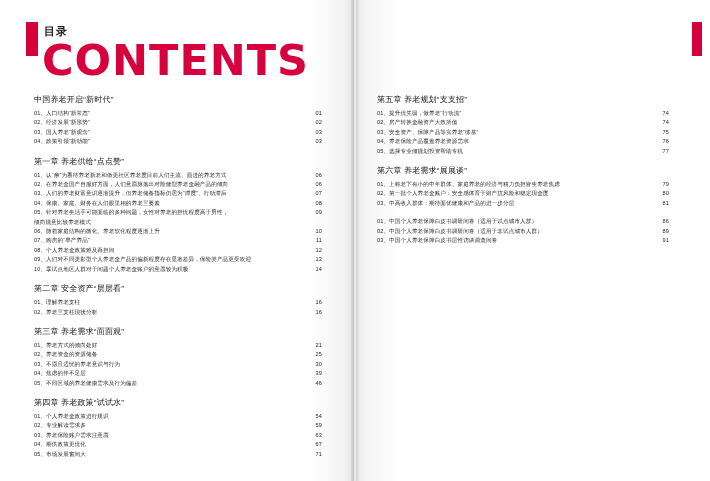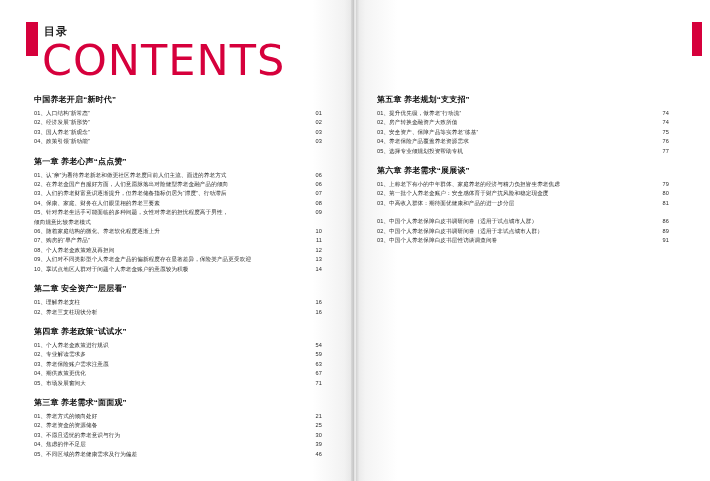--- a/index.html
+++ b/index.html
@@ -39,32 +39,32 @@
     position:absolute;right:8px;top:22px;width:10px;height:34px;background:#d6003c;
   }
   .cn-title{
     position:absolute;left:44px;top:24px;
     font-size:11px;color:#1a1a1a;font-weight:bold;letter-spacing:1px;
   }
   .contents-title{
     position:absolute;left:42px;top:38px;
     font-size:43px;line-height:44px;color:#d6003c;
     font-family:"DejaVu Sans",sans-serif;
-    font-weight:400;letter-spacing:1px;
+    font-weight:700;letter-spacing:1px;
   }
 
   .toc{
     position:absolute;left:34px;top:94px;width:288px;
   }
   .toc-right{
     position:absolute;left:22px;top:94px;width:292px;
   }
   .chapter{margin-bottom:9px;}
   .chapter-head{
-    font-size:8px;font-weight:bold;color:#111;
+    font-size:8px;font-weight:normal;color:#111;
     margin-bottom:4px;letter-spacing:.2px;
   }
   .entry{
     display:flex;align-items:baseline;
     font-size:5.6px;color:#2b2b2b;
     line-height:9.4px;
     letter-spacing:.1px;
   }
   .entry .txt{flex:0 1 auto;white-space:nowrap;overflow:hidden;}
   .entry .fill{flex:1 1 auto;}
@@ -97,21 +97,21 @@
             <span class="fill"></span>
             <span class="pg">03</span>
           </div>
           <div class="entry">
             <span class="txt">04、政策引领“新动能”</span>
             <span class="fill"></span>
             <span class="pg">03</span>
           </div>
         </div>
         <div class="chapter">
-          <div class="chapter-head">第一章 养老心声“点点赞”</div>
+          <div class="chapter-head">第一章 养老供给“点点赞”</div>
           <div class="entry">
             <span class="txt">01、认“亲”为看待养老新老和做更社区养老度目前人们主流、面进的养老方式</span>
             <span class="fill"></span>
             <span class="pg">06</span>
           </div>
           <div class="entry">
             <span class="txt">02、在养老金国产自服好方面，人们意愿脉落出对险健型养老金融产品的倾向</span>
             <span class="fill"></span>
             <span class="pg">06</span>
           </div>
@@ -168,20 +168,48 @@
             <span class="fill"></span>
             <span class="pg">16</span>
           </div>
           <div class="entry">
             <span class="txt">02、养老三支柱现状分析</span>
             <span class="fill"></span>
             <span class="pg">16</span>
           </div>
         </div>
         <div class="chapter">
+          <div class="chapter-head">第三章 养老需求“面面观”</div>
+          <div class="entry">
+            <span class="txt">01、养老方式的倾向处好</span>
+            <span class="fill"></span>
+            <span class="pg">21</span>
+          </div>
+          <div class="entry">
+            <span class="txt">02、养老资金的资源储备</span>
+            <span class="fill"></span>
+            <span class="pg">25</span>
+          </div>
+          <div class="entry">
+            <span class="txt">03、不愿且适忧的养老意识与行为</span>
+            <span class="fill"></span>
+            <span class="pg">30</span>
+          </div>
+          <div class="entry">
+            <span class="txt">04、焦虑的伴不足层</span>
+            <span class="fill"></span>
+            <span class="pg">39</span>
+          </div>
+          <div class="entry">
+            <span class="txt">05、不同区域的养老健康需求及行为偏差</span>
+            <span class="fill"></span>
+            <span class="pg">46</span>
+          </div>
+        </div>
+        <div class="chapter">
           <div class="chapter-head">第四章 养老政策“试试水”</div>
           <div class="entry">
             <span class="txt">01、个人养老金政策进行规识</span>
             <span class="fill"></span>
             <span class="pg">54</span>
           </div>
           <div class="entry">
             <span class="txt">02、专业解读需求多</span>
             <span class="fill"></span>
             <span class="pg">59</span>
@@ -193,48 +221,20 @@
           </div>
           <div class="entry">
             <span class="txt">04、期供政策更优化</span>
             <span class="fill"></span>
             <span class="pg">67</span>
           </div>
           <div class="entry">
             <span class="txt">05、市场发展窗问大</span>
             <span class="fill"></span>
             <span class="pg">71</span>
-          </div>
-        </div>
-        <div class="chapter">
-          <div class="chapter-head">第三章 养老需求“面面观”</div>
-          <div class="entry">
-            <span class="txt">01、养老方式的倾向处好</span>
-            <span class="fill"></span>
-            <span class="pg">21</span>
-          </div>
-          <div class="entry">
-            <span class="txt">02、养老资金的资源储备</span>
-            <span class="fill"></span>
-            <span class="pg">25</span>
-          </div>
-          <div class="entry">
-            <span class="txt">03、不愿且适忧的养老意识与行为</span>
-            <span class="fill"></span>
-            <span class="pg">30</span>
-          </div>
-          <div class="entry">
-            <span class="txt">04、焦虑的伴不足层</span>
-            <span class="fill"></span>
-            <span class="pg">39</span>
-          </div>
-          <div class="entry">
-            <span class="txt">05、不同区域的养老健康需求及行为偏差</span>
-            <span class="fill"></span>
-            <span class="pg">46</span>
           </div>
         </div>
       </div>
   </div>
 
   <div class="right-page">
     <div class="red-tab-right"></div>
     <div class="toc-right">
         <div class="chapter">
           <div class="chapter-head">第五章 养老规划“支支招”</div>

